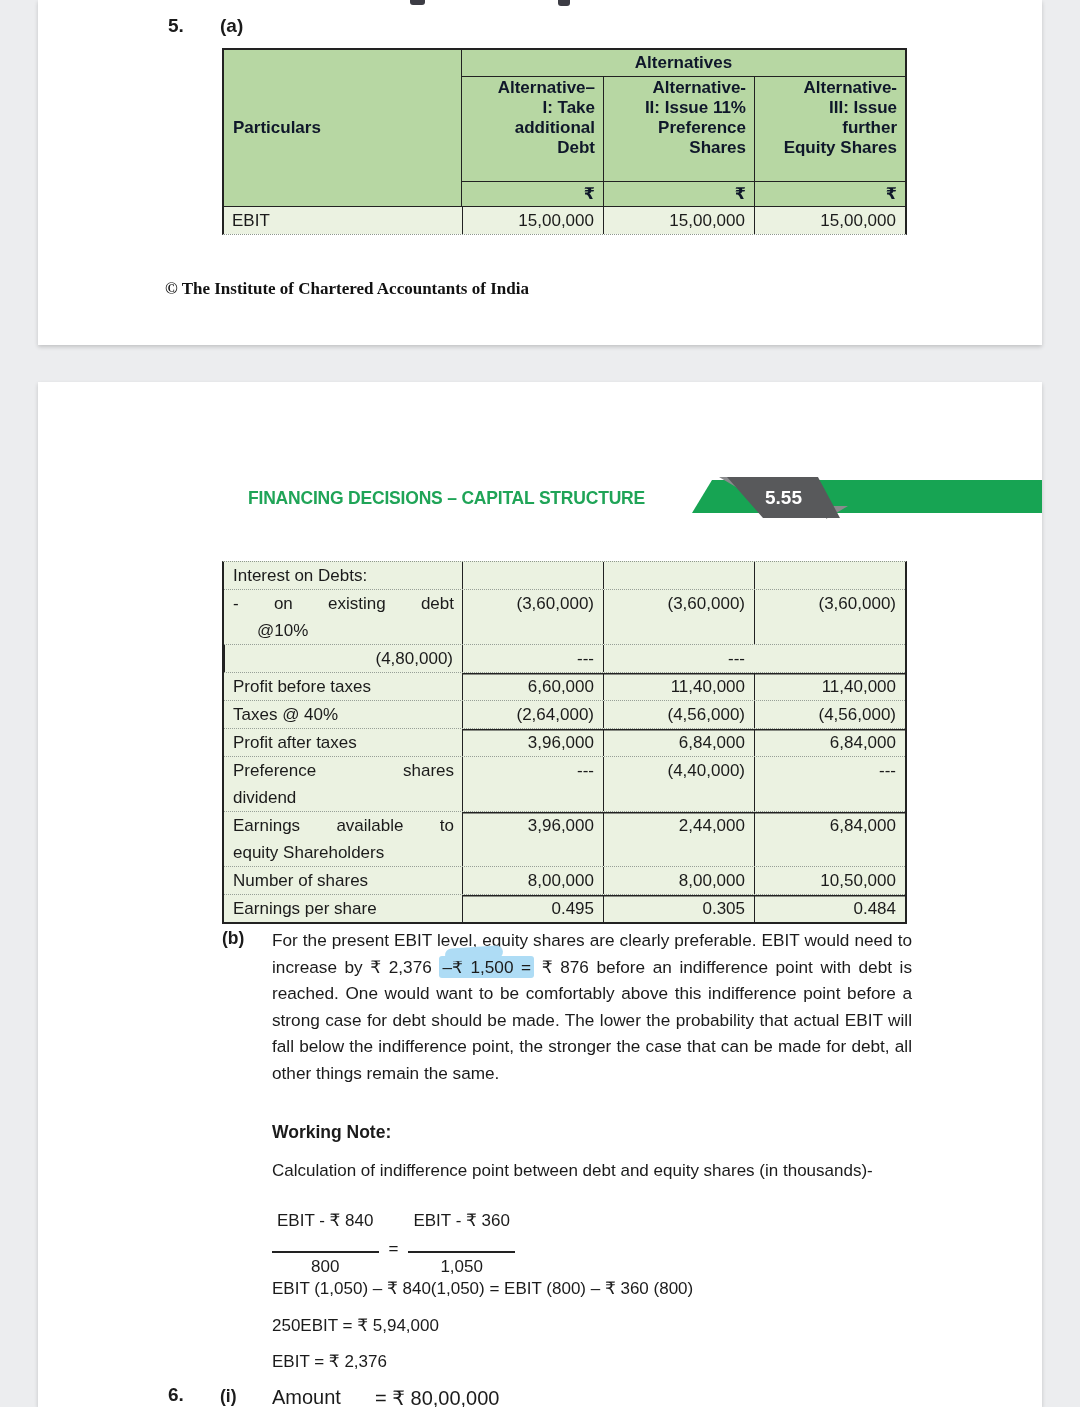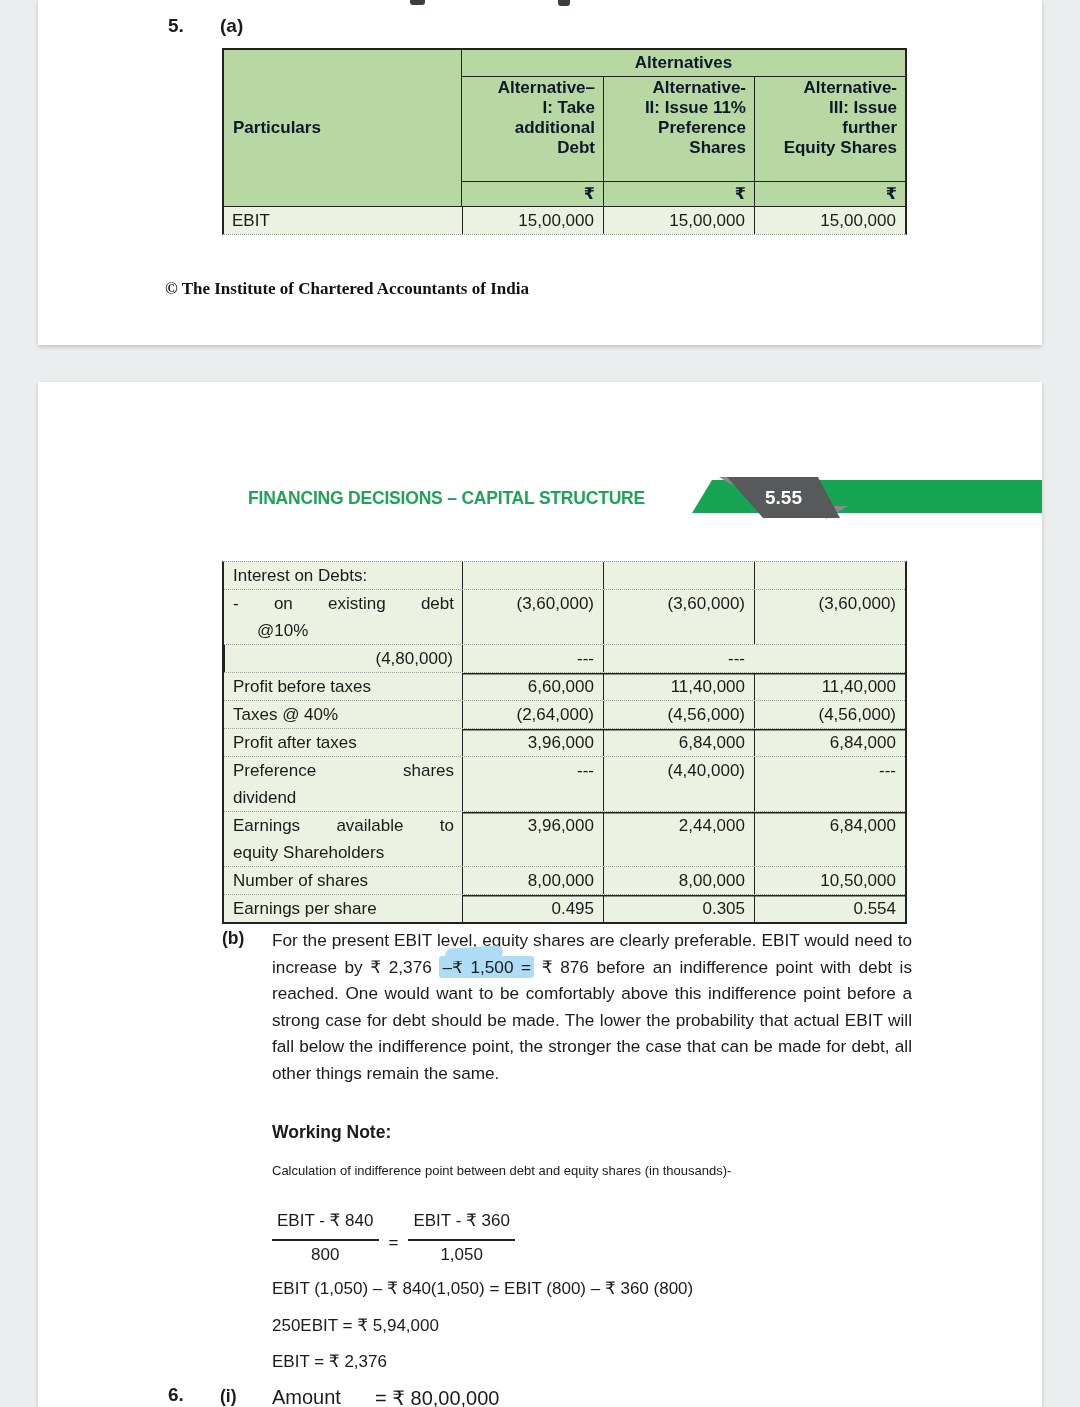--- a/index.html
+++ b/index.html
@@ -80,25 +80,25 @@
   .pb-label{position:absolute;left:184px;top:546px;font-weight:bold;font-size:17.5px;}
   .pb-text{position:absolute;left:234px;top:545px;width:640px;
            font-size:17.2px;line-height:26.5px;text-align:justify;}
   .hl{position:relative;background:#aedcf5;border-radius:3px;padding:1px 3px;}
   .hl::before{content:"";position:absolute;left:6px;top:-9px;width:58px;height:13px;
               background:#aedcf5;border-radius:7px;transform:rotate(-4deg);}
 
   
   .wn-title{position:absolute;left:234px;top:740px;font-weight:bold;font-size:17.5px;text-align:center;}
   .wn-desc{position:absolute;left:234px;top:776px;width:640px;
-           font-size:13px;line-height:26.5px;text-align:justify;}
+           font-size:17px;line-height:26.5px;text-align:justify;}
   .fraction-row{position:absolute;left:234px;top:828px;display:flex;align-items:center;
                 font-size:17px;}
   .frac{display:inline-block;text-align:center;}
-  .frac .num{padding:0 5px 8px 5px;border-bottom:2.3px solid #222;}
+  .frac .num{padding:0 5px 20px 5px;border-bottom:2.3px solid #222;}
   .frac .den{padding-top:4px;}
   .frac-eq{margin:10px 10px 0 10px;font-size:17px;}
   .eq{position:absolute;left:234px;font-size:17px;}
   #eq0{top:896px;} #eq1{top:933px;} #eq2{top:969px;}
   .q6num{position:absolute;top:1002px;font-weight:bold;font-size:19px;}
   .q6txt{position:absolute;top:1004px;font-size:20px;}
 </style>
 </head>
 <body>
 
@@ -217,21 +217,21 @@
         <div class="t2val">8,00,000</div>
         <div class="t2val">8,00,000</div>
         <div class="t2val">10,50,000</div>
       </div>
       <div class="t2row solid">
         <div class="t2label">
           <div class="lline">Earnings per share</div>
         </div>
         <div class="t2val">0.495</div>
         <div class="t2val">0.305</div>
-        <div class="t2val">0.554</div>
+        <div class="t2val">0.484</div>
       </div>
     </div>
 
   <div class="pb-label">(b)</div>
   <div class="pb-text"><span>For the present EBIT level, equity shares are clearly preferable. EBIT would need to increase by ₹ 2,376 </span><span class="hl">–₹ 1,500 =</span><span> ₹ 876 before an indifference point with debt is reached. One would want to be comfortably above this indifference point before a strong case for debt should be made. The lower the probability that actual EBIT will fall below the indifference point, the stronger the case that can be made for debt, all other things remain the same.</span></div>
 
   <div class="wn-title">Working Note:</div>
   <div class="wn-desc">Calculation of indifference point between debt and equity shares (in thousands)-</div>
 
   <div class="fraction-row">

